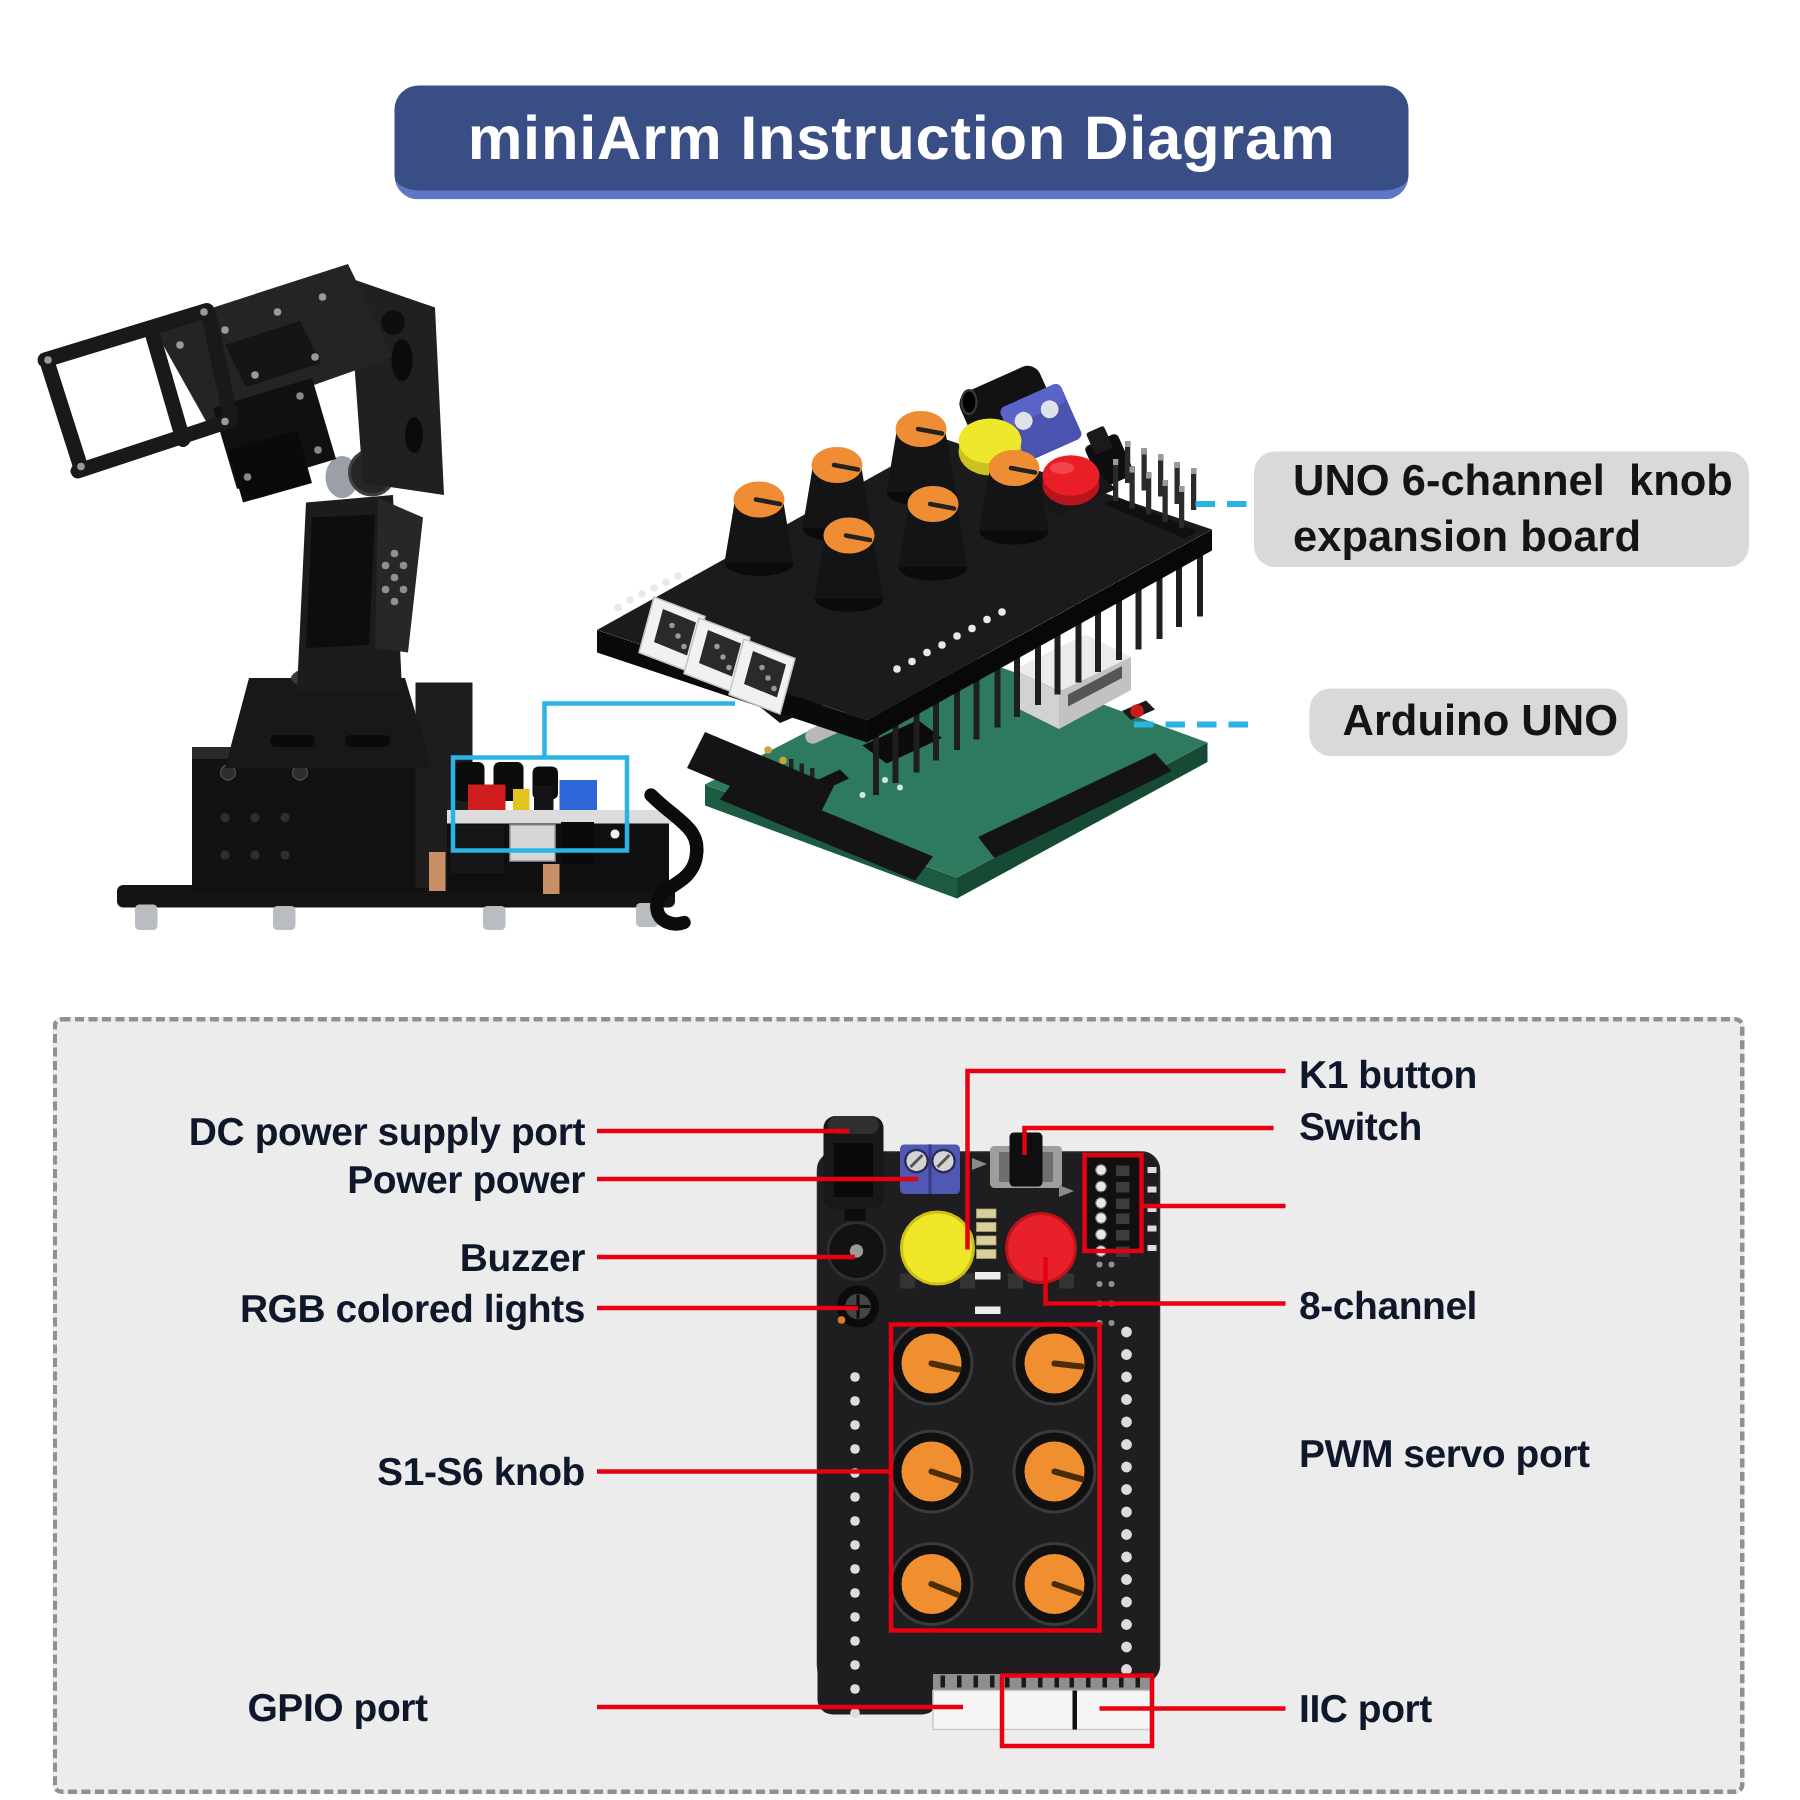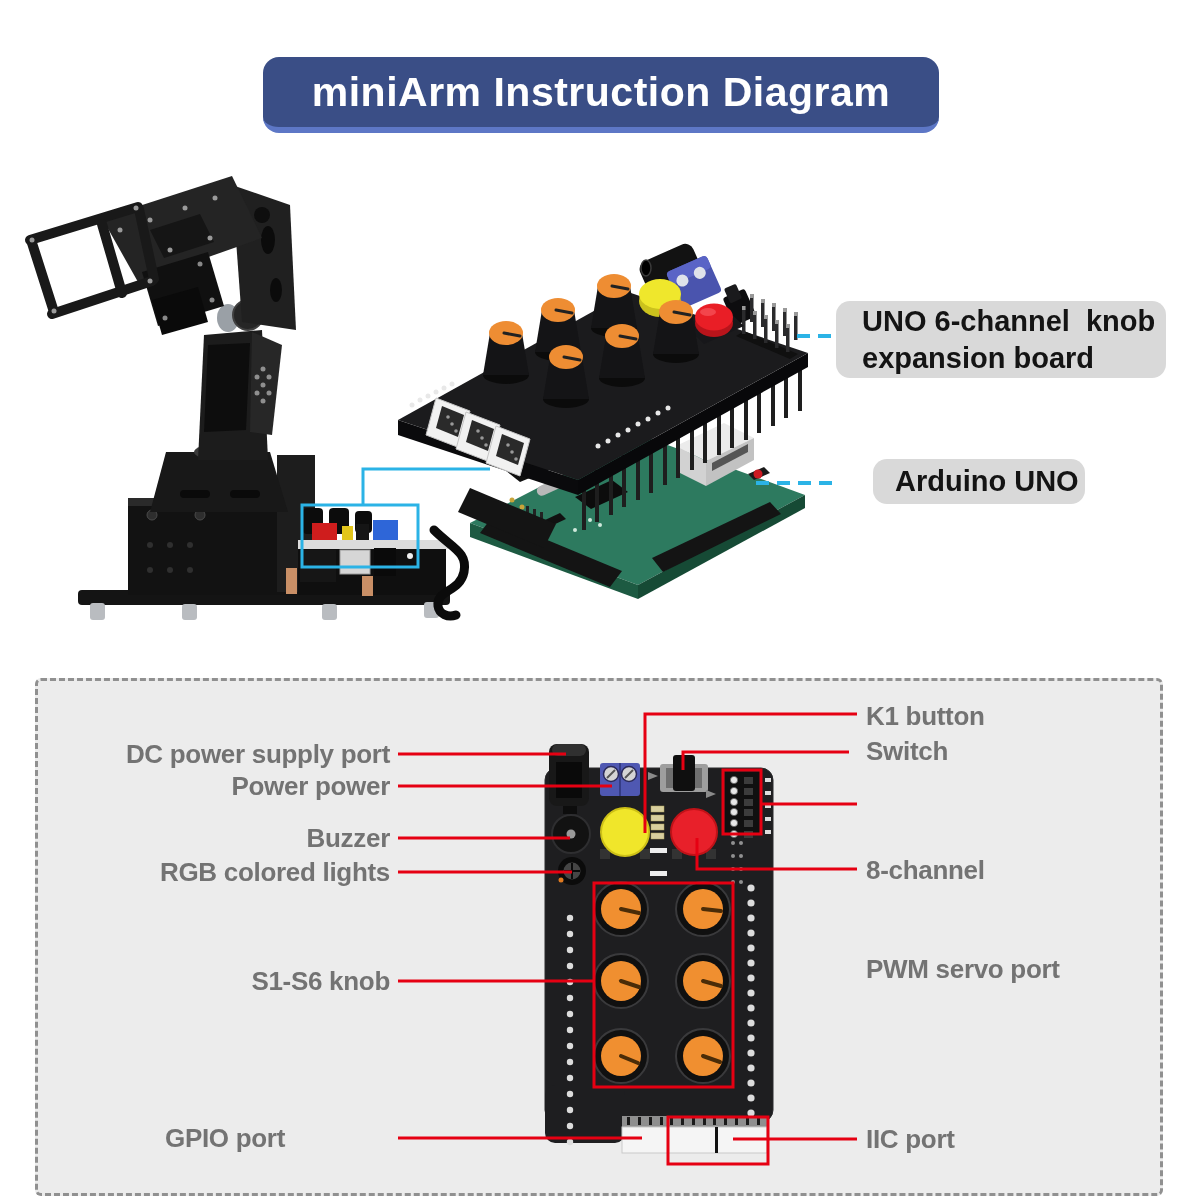--- a/index.html
+++ b/index.html
@@ -17,21 +17,21 @@
   .callout-expansion{left:836px;top:301px;width:330px;height:77px;}
   .callout-arduino{left:836px;top:459px;width:212px;height:45px;margin-left:37px;}
   .callout-arduino .cline{line-height:45px;padding-left:22px;}
   
   .panel{position:absolute;left:35px;top:678px;width:1122px;height:512px;
       background:#ececec;border:3px dashed #909090;border-radius:6px;}
   
   .art{position:absolute;left:0;top:0;width:1200px;height:1200px;pointer-events:none;}
   
   .lbl{position:absolute;height:34px;line-height:34px;font-size:26px;font-weight:bold;
-      color:#737373;letter-spacing:-0.3px;white-space:pre;}
+      color:#0f172a;letter-spacing:-0.3px;white-space:pre;}
   .lbl-left{left:60px;width:330px;text-align:right;}
   .lbl-right{left:866px;width:290px;text-align:left;}
   .lbl-dc{top:737px;} .lbl-outlet{top:769px;} .lbl-buzzer{top:821px;} .lbl-rgb{top:855px;}
   .lbl-s1s6{top:964px;} .lbl-gpio{top:1121px;text-align:center;}
   .lbl-k1{top:699px;} .lbl-switch{top:734px;} .lbl-k2{top:852px;} .lbl-iic{top:1122px;}
   .lbl-pwm{top:788px;height:66px;line-height:33px;}
 </style>
 </head>
 <body>
 

